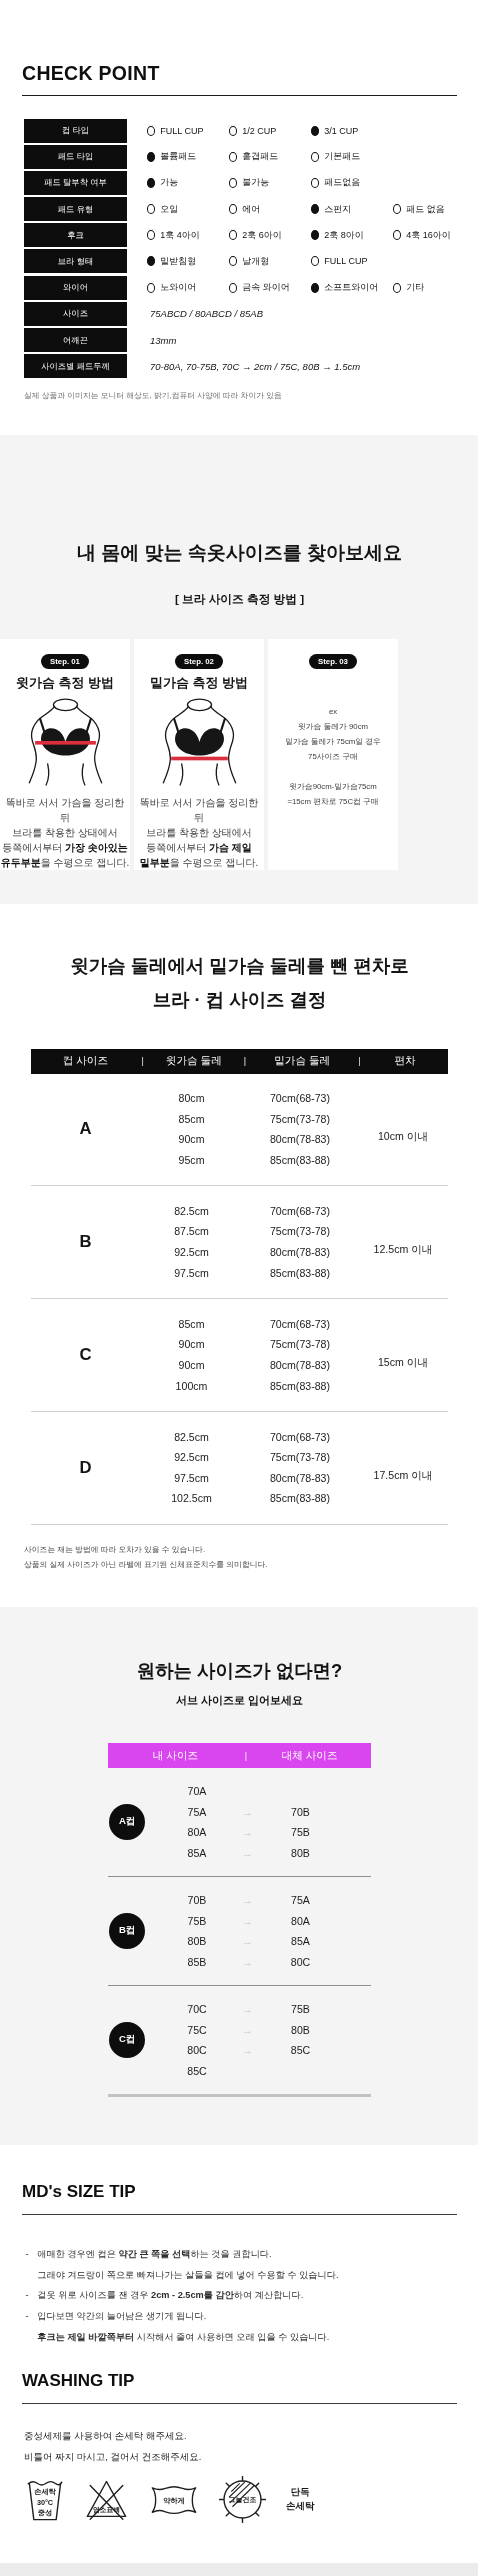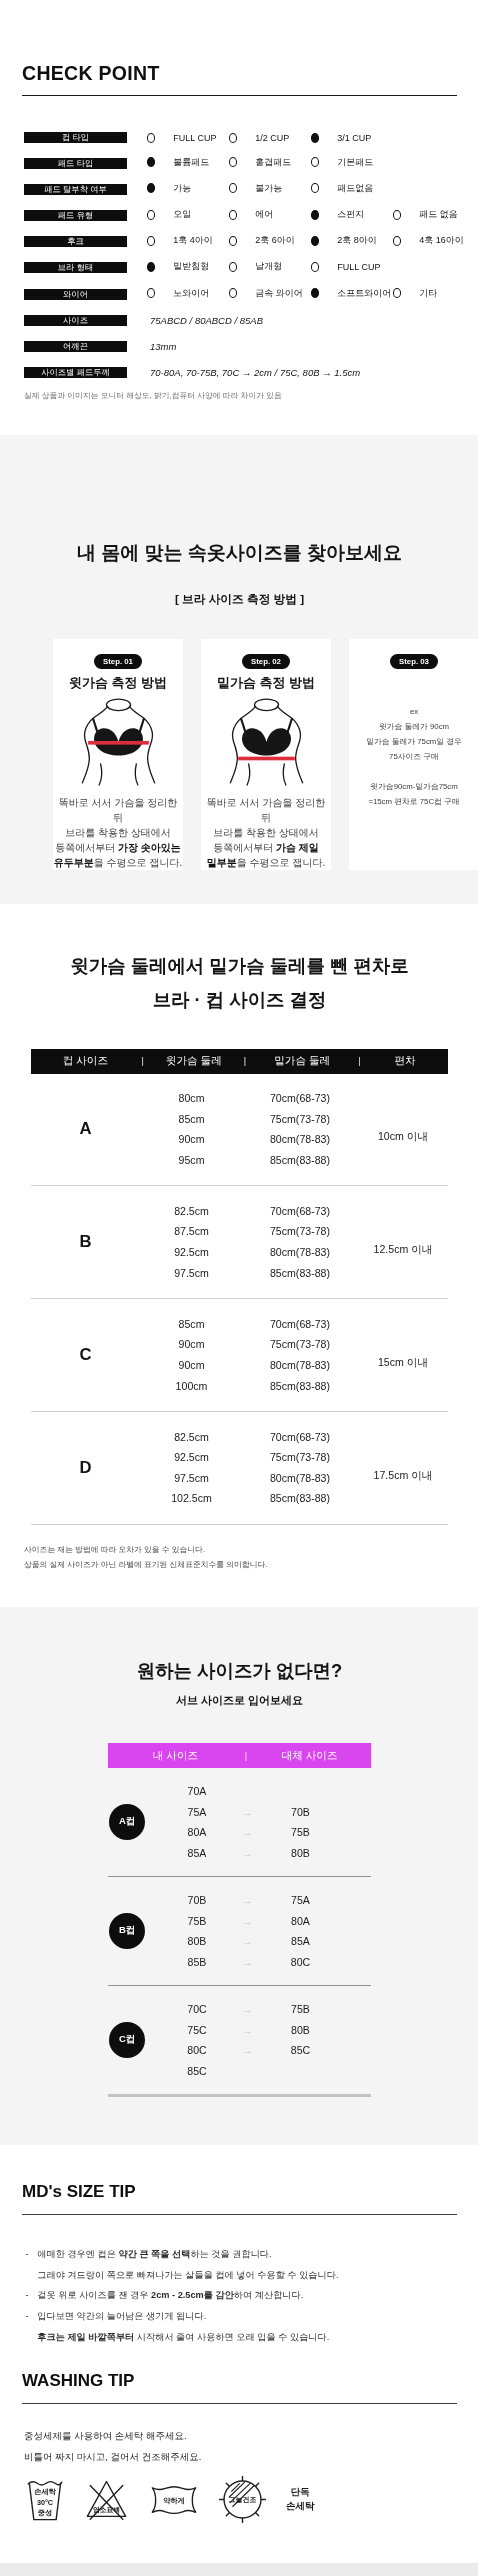--- a/index.html
+++ b/index.html
@@ -8,34 +8,34 @@
     width:479px; height:2576px; margin:0 auto; position:relative;
     font-family:"Liberation Sans","DejaVu Sans",sans-serif; color:#111;
   }
   b { font-weight:700; }
 
   
   .s1 { height:435px; }
   .cp-title { padding:62px 0 0 22px; font-size:19.5px; font-weight:800; letter-spacing:0.3px; color:#0f0f0f; }
   .cp-hr { margin:9.5px 22px 0; border:none; border-top:1.1px solid #1a1a1a; }
   .cp-table { margin:23px 0 0 24px; }
-  .cp-row { display:flex; height:24px; margin-bottom:2.2px;align-items:flex-end; }
+  .cp-row { display:flex; height:24px; margin-bottom:2.2px; }
   .cp-label { width:103px; background:#0d0d0d; color:#fff; display:flex; align-items:center; justify-content:center; font-size:8.3px; font-weight:500; }
   .cp-opts { display:flex; align-items:center; margin-left:20px; }
-  .cp-opt { width:82px; display:flex; align-items:center; gap:18px; font-size:9px; color:#141414; }
+  .cp-opt { width:82px; display:flex; align-items:center; gap:5px; font-size:9px; color:#141414; }
   .radio { width:8.3px; height:10px; border:1.1px solid #111; border-radius:50%; flex:none; }
   .radio.sel { background:#111; }
   .cp-value { margin-left:23px; display:flex; align-items:center; font-size:9.5px; color:#141414;font-style:italic; }
   .cp-note { margin:11.7px 0 0 24px; font-size:7.8px; color:#6d6d6d; }
 
   
   .s2 { height:469px; background:#f4f4f4; text-align:center; overflow:hidden; }
   .s2-title { padding-top:105px; font-size:19px; font-weight:700; color:#141414; }
   .s2-sub { margin-top:26px; font-size:11.7px; font-weight:700; color:#141414; }
-  .cards { margin-top:32px; display:flex; justify-content:flex-end; gap:18px; }
+  .cards { margin-top:32px; display:flex; justify-content:flex-start; gap:4px; }
   .card { width:130px; height:231px; background:#fff; }
   .step-badge { display:inline-block; margin-top:15px; background:#0d0d0d; color:#fff; border-radius:8.3px; padding:2.8px 9.5px 3.3px; font-size:7.8px; font-weight:600; }
   .card-title { margin-top:6px; font-size:13px; font-weight:700; line-height:16px; color:#141414; }
   .card-illus { margin-top:6.7px; height:88px; display:flex; justify-content:center; }
   .card-desc { margin-top:9px; font-size:10px; line-height:15px; color:#3c3c3c; }
   .card-desc b, .ex-block b { color:#111; }
   .ex-block { margin-top:35px; font-size:7.8px; line-height:15px; color:#3c3c3c; }
   .ex-line { min-height:15px; }
 
   

